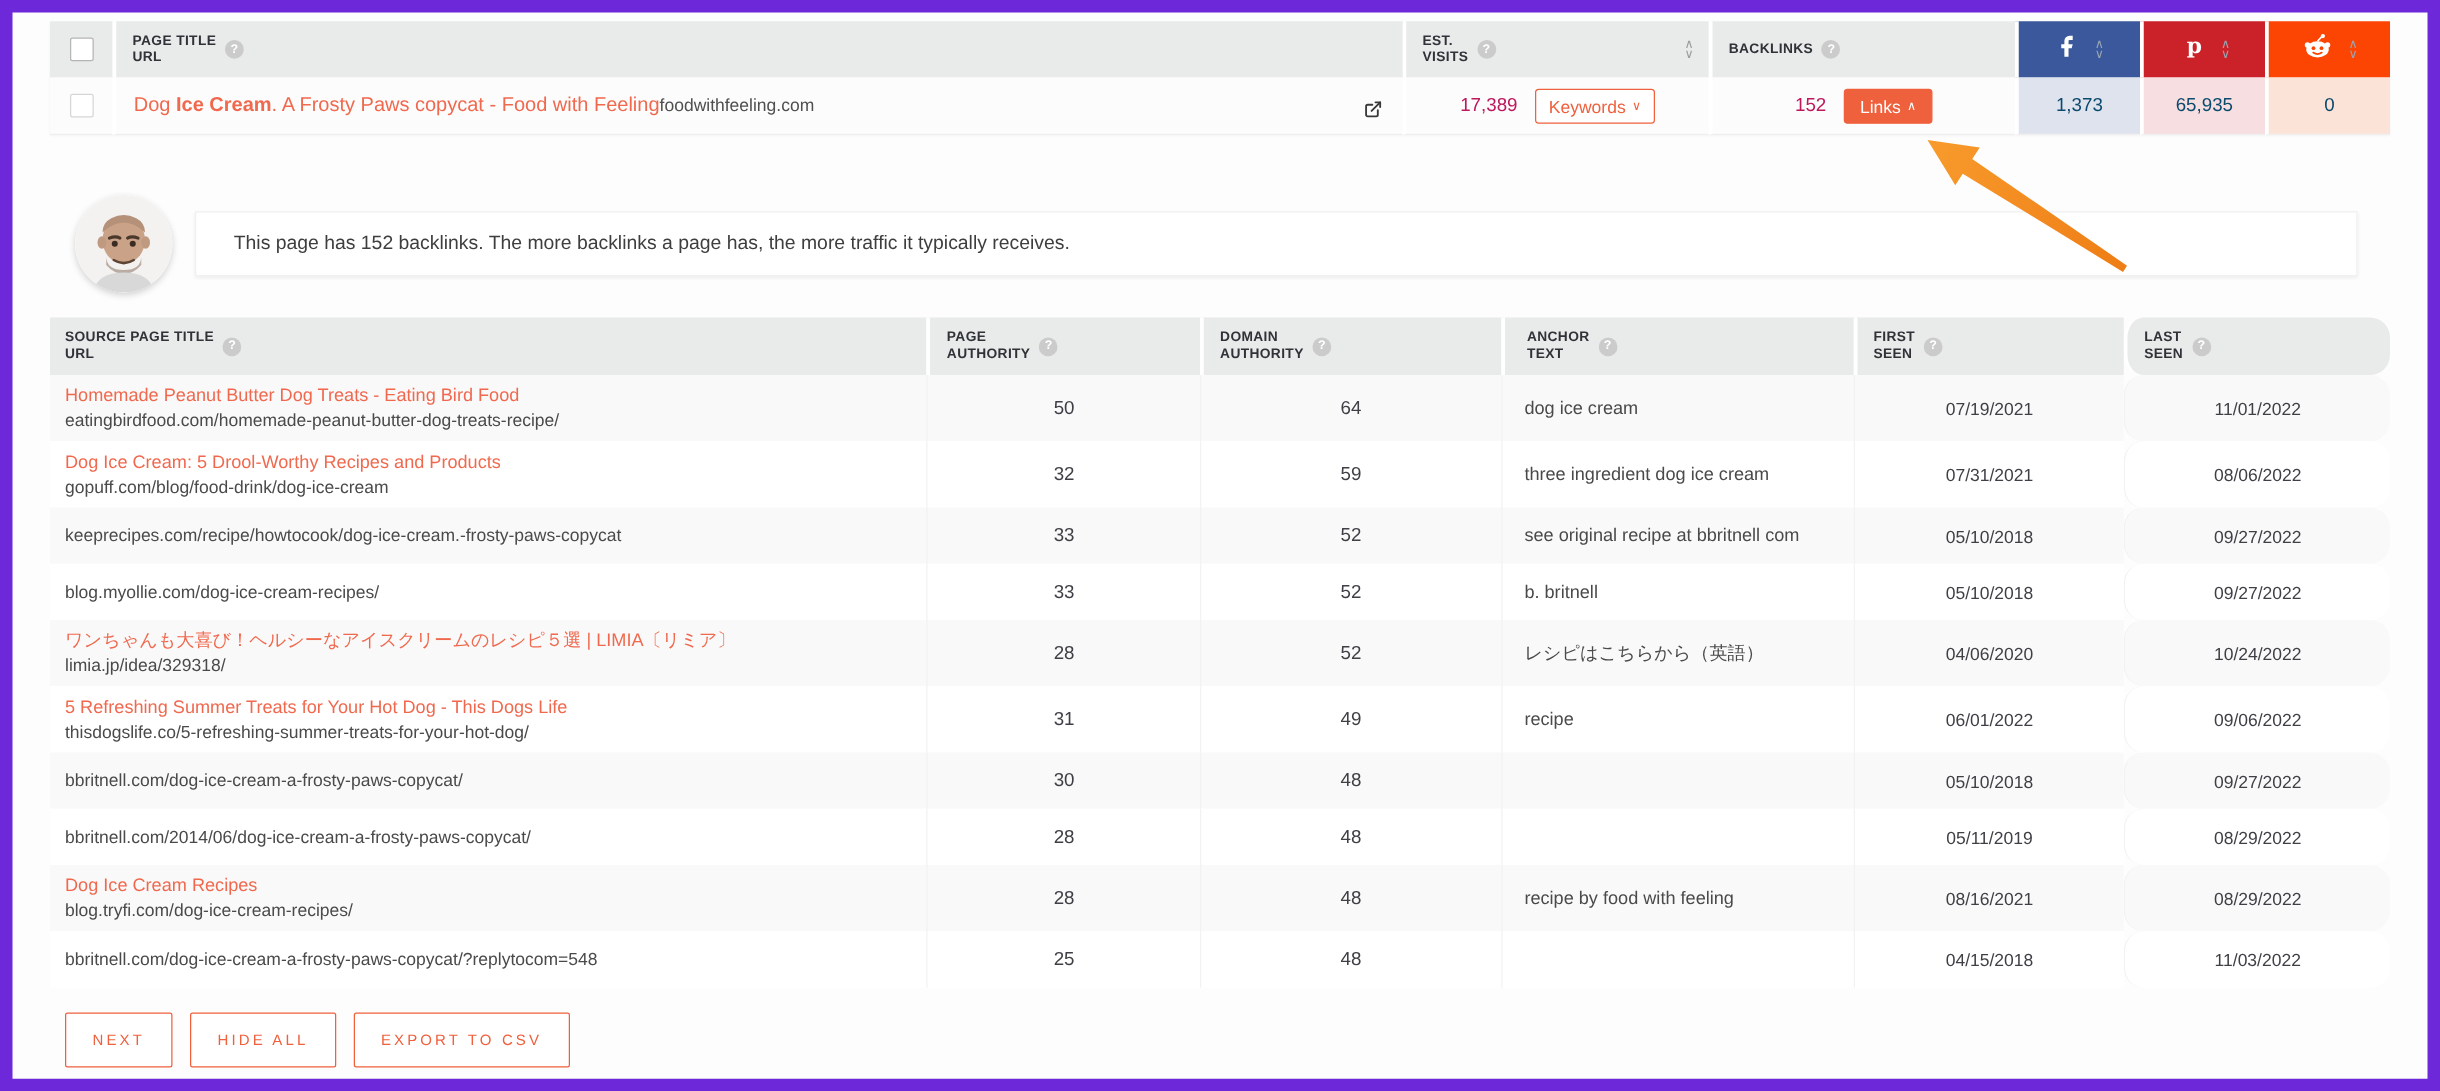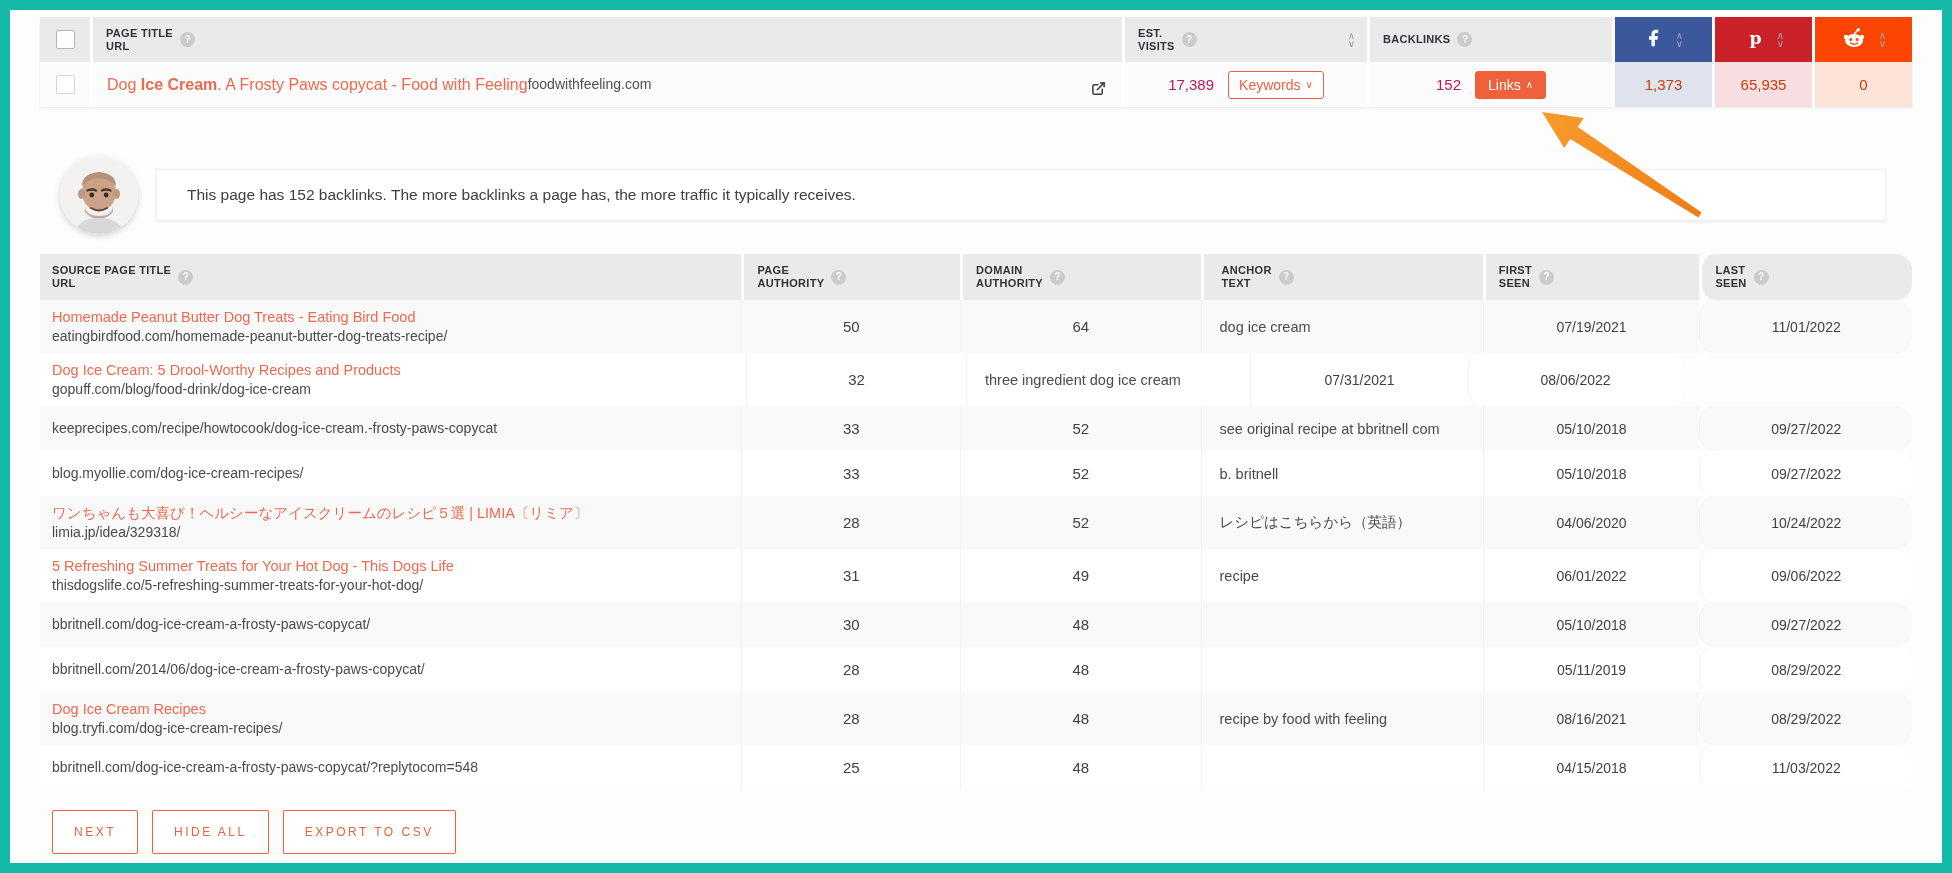--- a/index.html
+++ b/index.html
@@ -1,18 +1,18 @@
 <!DOCTYPE html>
 <html><head>
 <meta charset="utf-8">
 <style>
   html,body{margin:0;padding:0;background:#fff;}
   .wrap{
     position:relative;width:1952px;height:873px;box-sizing:border-box;
-    border:10px solid #14b8a6;background:#fdfdfd;overflow:hidden;
+    border:10px solid #6d28d9;background:#fdfdfd;overflow:hidden;
     font-family:"Liberation Sans",sans-serif;color:#3b3b41;
   }
   
   .top-card{margin:7px 30px 0 30px;box-shadow:0 1px 2px rgba(0,0,0,.05);}
   .trow{display:flex;width:1872px;}
   .th{box-sizing:border-box;background:#e9eaea;height:45px;display:flex;align-items:center;}
   .th + .th{border-left:3px solid #fff;}
   .td{box-sizing:border-box;background:#fcfcfc;height:46px;display:flex;align-items:center;border-bottom:1px solid #efefef;}
   .td + .td{border-left:3px solid #fff;}
   .c-check{width:50px;justify-content:center;}
@@ -30,21 +30,21 @@
   .chk{width:17px;height:17px;background:#fff;border:1px solid #b5b5b5;border-radius:2px;}
   .td .chk{border-color:#d6d6d6;}
   
   .soc-fb{background:#3a589b;}
   .soc-pin{background:#cb2128;}
   .soc-red{background:#fd4503;}
   .c-social .sorter{color:#9aa5b3;margin-left:12px;}
   .val-fb{background:#dfe3ee;}
   .val-pin{background:#f7dee0;}
   .val-red{background:#fce3d7;}
-  .soc-val{font-size:15px;color:#c2410c;}
+  .soc-val{font-size:15px;color:#0c4a6e;}
   
   .page-title-line{font-size:16px;color:#f0694e;line-height:20px;}
   .page-title-line b{font-weight:700;}
   .page-url-line{font-size:14px;color:#4f4f4f;line-height:18px;}
   .title-block{padding-left:14px;display:flex;flex-direction:row;justify-content:center;}
   .ext-icon{position:absolute;right:16px;bottom:7px;cursor:pointer;}
   .num-cell{justify-content:center;gap:14px;}
   .big-num{font-size:15px;color:#be185d;}
   .btn-outline{border:1px solid #ef603d;color:#ef603d;background:#fff;border-radius:3px;
     font-size:14px;padding:5px 10px;display:inline-flex;align-items:center;gap:5px;cursor:pointer;white-space:nowrap;}
@@ -315,20 +315,23 @@
     </div>
 
     <div class="brow">
       <div class="btd b-src">
         <span class="src-title">Dog Ice Cream: 5 Drool-Worthy Recipes and Products</span>
         <span class="src-url">gopuff.com/blog/food-drink/dog-ice-cream</span>
       </div>
       <div class="btd b-pa center">
         <span class="cell-num">32</span>
       </div>
+      <div class="btd b-da center">
+        <span class="cell-num">59</span>
+      </div>
       <div class="btd b-anchor cell-anchor">
         <span>three ingredient dog ice cream</span>
       </div>
       <div class="btd b-first center">
         <span class="cell-date">07/31/2021</span>
       </div>
       <div class="btd b-last center">
         <span class="cell-date">08/06/2022</span>
       </div>
     </div>

